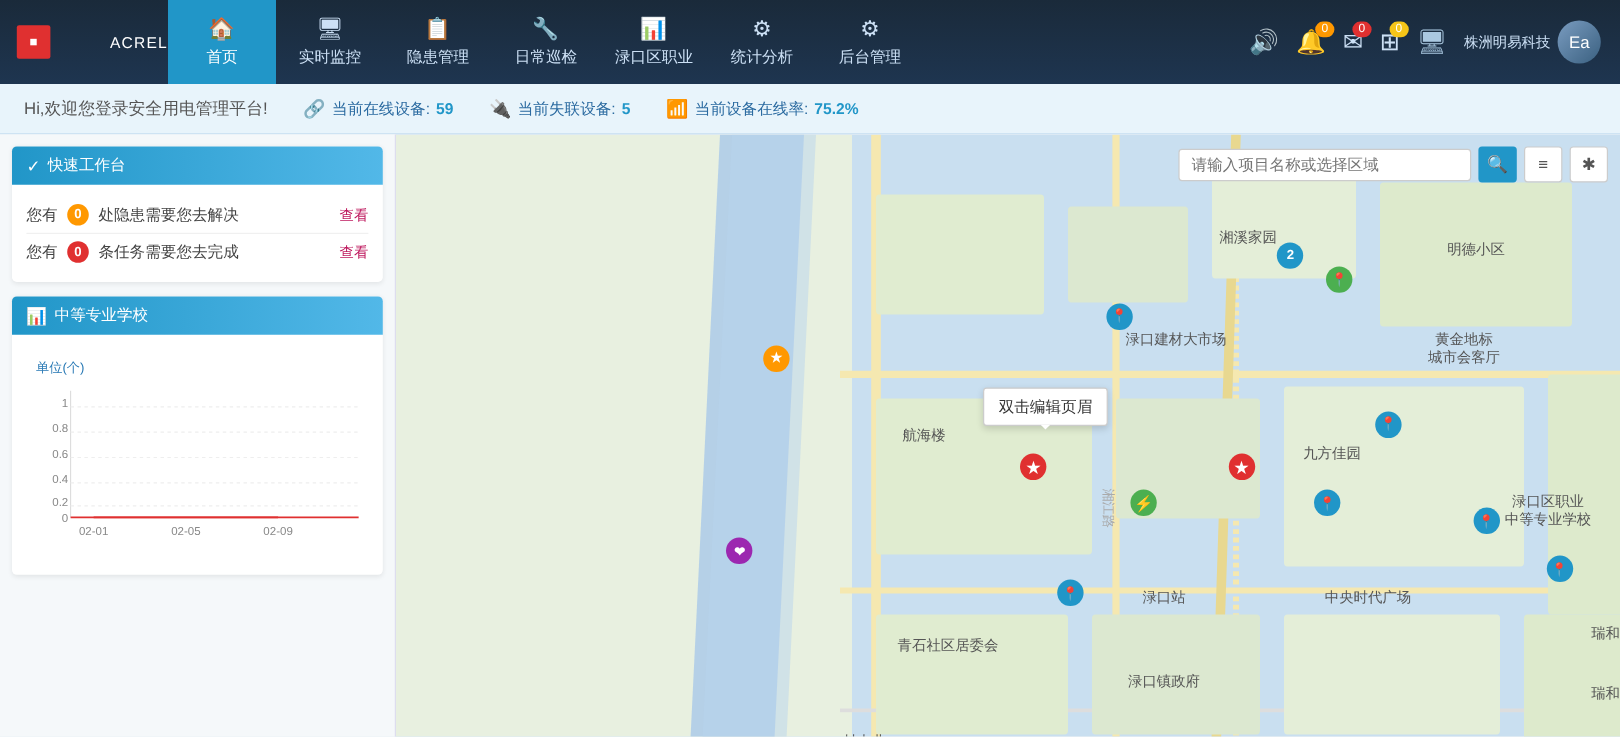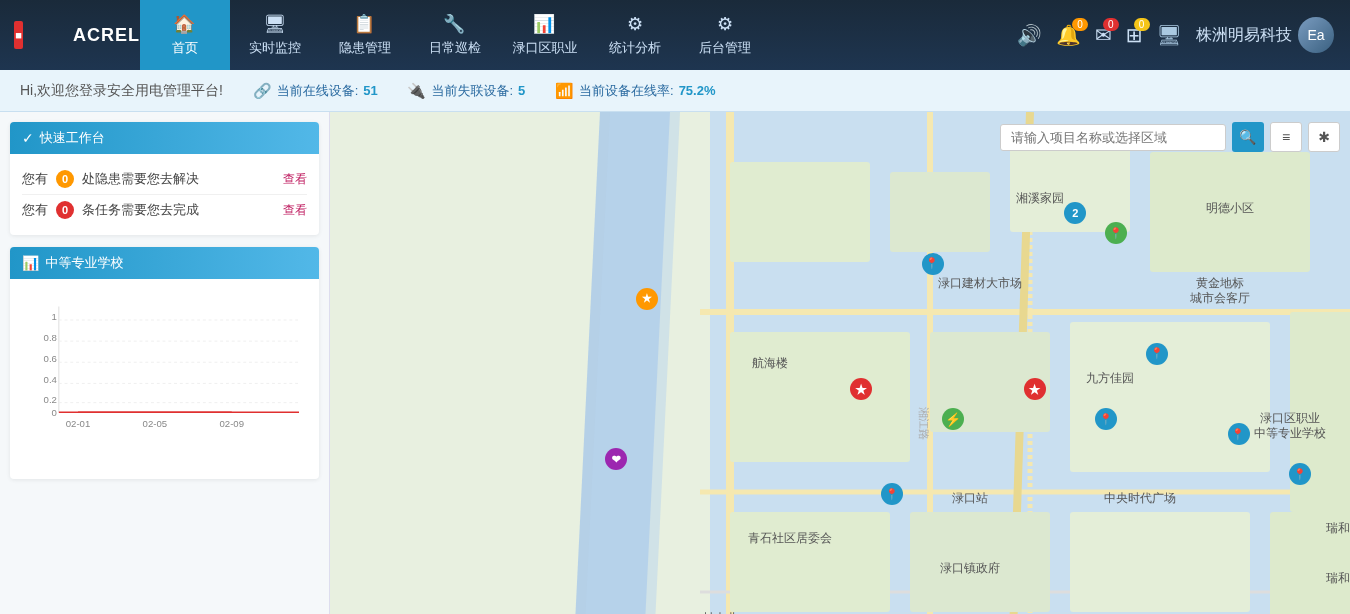--- a/index.html
+++ b/index.html
@@ -13,21 +13,21 @@
       position: relative; z-index: 100;
     }
     .logo-area {
       width: 140px; display: flex; align-items: center; padding-left: 14px; gap: 6px;
     }
     .logo-icon {
       width: 28px; height: 28px; background: #e03030;
       display: flex; align-items: center; justify-content: center;
       color: white; font-weight: bold; font-size: 11px; border-radius: 2px;
     }
-    .logo-text { color: white; font-size: 18px; font-weight: bold; letter-spacing: 1px; margin-left: 44px; }
+    .logo-text { color: white; font-size: 13px; font-weight: normal; letter-spacing: 1px; margin-left: 44px; }
     .nav-items { display: flex; height: 100%; }
     .nav-item {
       display: flex; flex-direction: column; align-items: center; justify-content: center;
       width: 90px; height: 100%; color: #cce0f5; cursor: pointer; gap: 4px;
       font-size: 13px; position: relative;
     }
     .nav-item.active { background: #2196c8; color: white; }
     .nav-icon { font-size: 18px; }
     .nav-spacer { flex: 1; }
     .nav-right {
@@ -106,21 +106,21 @@
     
     .map-svg { width: 100%; height: 100%; }
 
     
     .map-toolbar {
       position: absolute; top: 10px; right: 10px;
       display: flex; align-items: center; gap: 6px; z-index: 50;
     }
     .map-search {
       background: white; border: 1px solid #ccc; border-radius: 3px;
-      padding: 5px 10px; width: 226px; font-size: 13px; color: #888;
+      padding: 5px 10px; width: 244px; font-size: 13px; color: #888;
       outline: none;
     }
     .map-btn {
       background: #2196c8; border: none; border-radius: 3px;
       width: 32px; height: 30px; display: flex; align-items: center; justify-content: center;
       cursor: pointer; color: white; font-size: 14px;
     }
     .map-btn.white-btn { background: white; border: 1px solid #ccc; color: #555; }
 
     
@@ -208,32 +208,32 @@
     <div class="nav-bell-wrap">
       <span>✉</span>
       <span class="nav-badge red">0</span>
     </div>
     <div class="nav-bell-wrap">
       <span>⊞</span>
       <span class="nav-badge yellow">0</span>
     </div>
     <span style="color:#aac8e0;font-size:20px;">🖥</span>
     <div class="nav-user">
-      <span style="color:#cce0f5;font-size:16px;">株洲明易科技</span>
+      <span style="color:#cce0f5;font-size:12px;">株洲明易科技</span>
       <div class="nav-avatar">Ea</div>
     </div>
   </div>
 </div>
 
 <div class="status-bar">
   <span class="status-welcome">Hi,欢迎您登录安全用电管理平台!</span>
   <div class="status-item">
     <span class="status-icon">🔗</span>
     <span>当前在线设备:</span>
-    <span class="status-num">51</span>
+    <span class="status-num">59</span>
   </div>
   <div class="status-item">
     <span class="status-icon">🔌</span>
     <span>当前失联设备:</span>
     <span class="status-num">5</span>
   </div>
   <div class="status-item">
     <span class="status-icon">📶</span>
     <span>当前设备在线率:</span>
     <span class="status-num">75.2%</span>
@@ -265,20 +265,21 @@
       </div>
     </div>
 
     <div class="widget-card">
       <div class="widget-header">
         <span class="widget-header-icon">📊</span>
         <span>中等专业学校</span>
       </div>
       <div class="widget-body">
         <div class="chart-container">
+          <div class="chart-unit">单位(个)</div>
           <svg class="chart-svg" viewBox="0 0 280 130" xmlns="http://www.w3.org/2000/svg">
 
             <line x1="30" y1="0" x2="30" y2="110" stroke="#ddd" stroke-width="1"></line>
 
             <line x1="30" y1="110" x2="280" y2="110" stroke="#e03030" stroke-width="1.5"></line>
 
             <text x="28" y="14" font-size="10" fill="#888" text-anchor="end">1</text>
             <line x1="30" y1="14" x2="280" y2="14" stroke="#eee" stroke-width="1" stroke-dasharray="3,3"></line>
             <text x="28" y="36" font-size="10" fill="#888" text-anchor="end">0.8</text>
             <line x1="30" y1="36" x2="280" y2="36" stroke="#eee" stroke-width="1" stroke-dasharray="3,3"></line>
@@ -310,20 +311,23 @@
         <span>🔍</span>
       </button>
       <button class="map-btn white-btn">
         <span>≡</span>
       </button>
       <button class="map-btn white-btn">
         <span>✱</span>
       </button>
     </div>
 
+    <div class="map-tooltip">
+      <span>双击编辑页眉</span>
+    </div>
 
     <svg class="map-svg" xmlns="http://www.w3.org/2000/svg" style="position:absolute;top:0;left:0;width:100%;height:100%;z-index:1;">
 
       <rect width="100%" height="100%" fill="#c9dff0"></rect>
 
       <polygon points="0,0 380,0 380,614 0,614" fill="#e8f0e0"></polygon>
 
       <polygon points="270,0 340,0 310,614 240,614" fill="#a8c8e8" opacity="0.8"></polygon>
       <polygon points="280,0 350,0 320,614 250,614" fill="#b8d4ee" opacity="0.5"></polygon>
 

